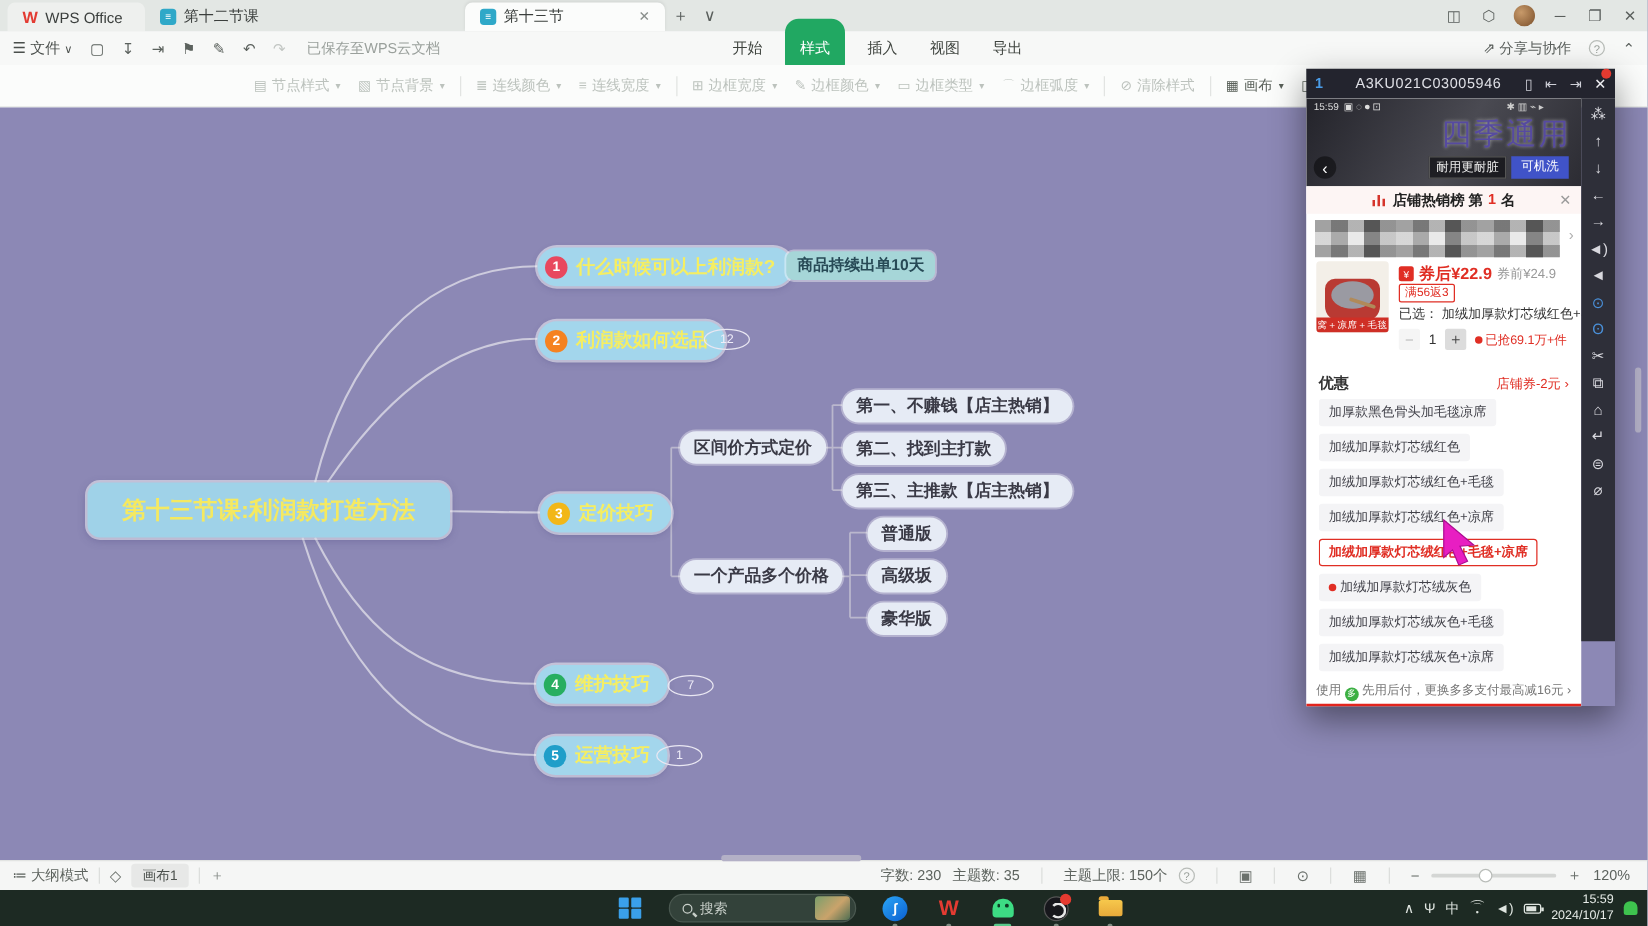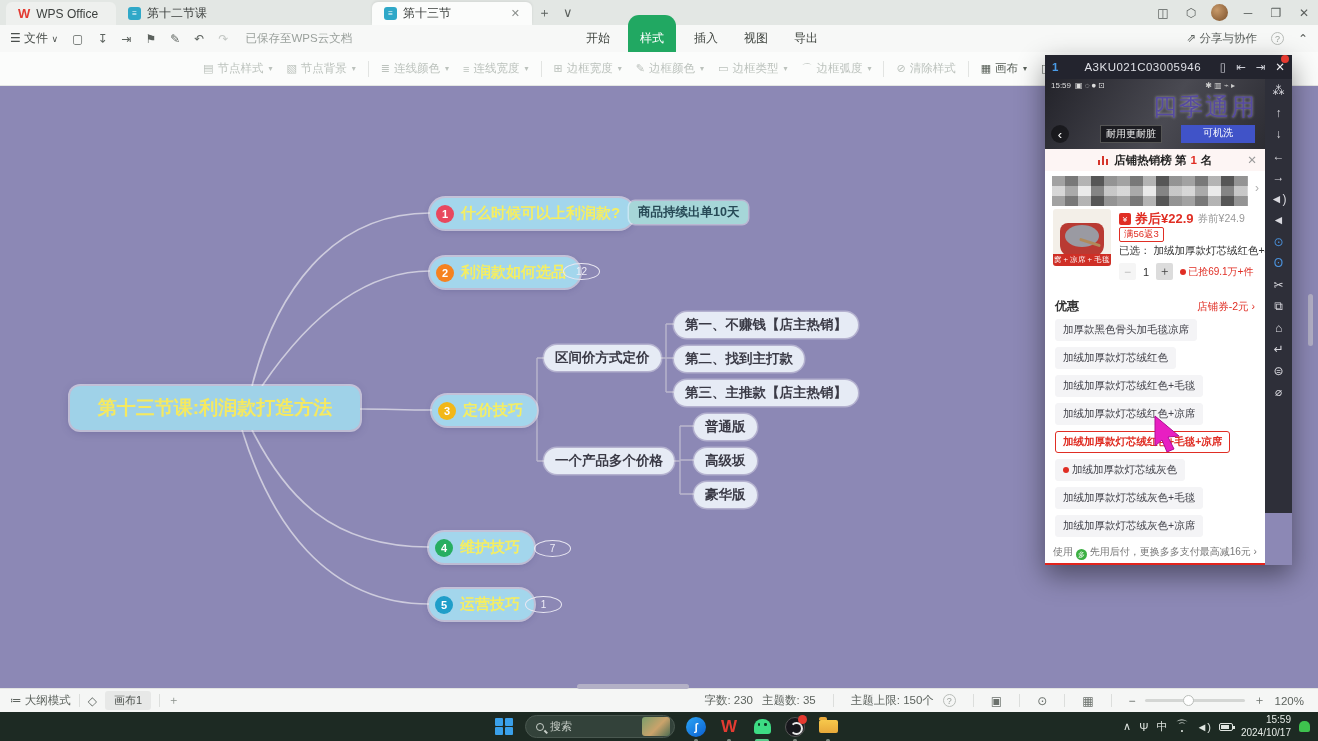--- a/index.html
+++ b/index.html
@@ -64,23 +64,23 @@
   .ph-close::after{content:"";position:absolute;right:-4px;top:-5px;width:8px;height:8px;border-radius:50%;background:#e53a30}
   .ph-body{position:relative;width:247px;height:486px}
   .ph-screen{position:absolute;left:0;top:0;width:220px;height:486px;background:#fff;overflow:hidden}
   .ph-side{position:absolute;left:220px;top:0;width:27px;height:434px;background:#2e2f39;display:flex;flex-direction:column;align-items:center;padding-top:6px;gap:9.5px}
   .ph-side .si{color:#d8d8de;font-size:12px;line-height:1;width:18px;text-align:center}
   .ph-side .si.accent{color:#4a90d9}
   .hero{position:absolute;left:0;top:0;width:220px;height:70px;background:linear-gradient(120deg,#23232a,#4a4a52 55%,#2c2c33)}
   .ph-status{position:absolute;left:6px;top:2px;color:#ddd;font-size:8px;display:flex;gap:4px;z-index:2}
   .ph-status-r{position:absolute;right:30px;top:2px;color:#ccc;font-size:8px;z-index:2}
   .hero-title{position:absolute;right:8px;top:12px;font-size:24px;font-weight:normal;color:#564aa0;text-shadow:0 0 3px rgba(255,255,255,.55);letter-spacing:2px}
-  .hero-tags{position:absolute;right:10px;top:46px;display:flex;gap:19px;font-size:10px}
+  .hero-tags{position:absolute;right:10px;top:46px;display:flex;gap:4px;font-size:10px}
   .hero-tag1{background:rgba(15,15,20,.72);color:#eee;padding:1px 5px;border:1px solid #555}
-  .hero-tag2{background:#4053c8;color:#fff;padding:1px 22px}
+  .hero-tag2{background:#4053c8;color:#fff;padding:1px 8px}
   .backbtn{position:absolute;left:6px;top:46px;width:18px;height:18px;border-radius:50%;background:rgba(0,0,0,.45);color:#fff;font-size:13px;display:flex;align-items:center;justify-content:center;z-index:2}
   .rankbar{position:absolute;left:0;top:70px;width:220px;height:22px;background:#fdf5f4;display:flex;align-items:center;justify-content:center;gap:4px;font-size:11.5px;color:#222;font-weight:bold}
   .rankbars{display:inline-flex;align-items:flex-end;gap:1.5px;margin-right:2px}
   .rankbars i{display:block;width:2.5px;background:#d5342b}
   .rank-close{position:absolute;right:8px;color:#9a9a9a;font-weight:normal}
   .mosaic{position:absolute;left:7px;top:97px;width:196px;height:30px;background:repeating-linear-gradient(0deg,rgba(0,0,0,.22) 0 10px,rgba(255,255,255,.16) 10px 20px),repeating-linear-gradient(90deg,#cfcfcf 0 13px,#9a9a9a 13px 26px,#e6e6e6 26px 39px,#6e6e6e 39px 52px,#bdbdbd 52px 65px)}
   .mos-arrow{position:absolute;right:6px;top:102px;color:#b0b0b0;font-size:12px}
   .thumb{position:absolute;left:8px;top:130px;width:58px;height:57px;background:#f3efe8;border-radius:3px;overflow:hidden}
   .bed{position:absolute;left:7px;top:14px;width:44px;height:34px;background:#b93a33;border-radius:8px 8px 12px 12px}
   .cushion{position:absolute;left:12px;top:16px;width:34px;height:22px;background:#9a9aa2;border-radius:50%}
@@ -114,21 +114,21 @@
   .sb-sep{width:1px;height:13px;background:#dcdedc;margin:0 8px}
   .canvastab{background:#e7e8e7;border-radius:3px;padding:2px 9px;font-size:11px;color:#4c514d}
   .sb-right{margin-left:auto;display:flex;align-items:center;gap:9px;padding-right:14px}
   .sb-ic{color:#6b716c;font-size:12px}
   .helpc{width:13px;height:13px;border:1px solid #b9bdb9;border-radius:50%;font-size:9px;color:#9aa09b;display:inline-flex;align-items:center;justify-content:center}
   .ztrack{width:100px;height:3px;background:#d4d6d4;border-radius:2px;position:relative}
   .zthumb{position:absolute;left:38px;top:-4px;width:11px;height:11px;border-radius:50%;background:#fff;border:1px solid #b9bdb9}
 
   
   .taskbar{position:absolute;left:0;top:712px;width:1318px;height:29px;background:#1d2a23;display:flex;align-items:center}
-  .tb-center{position:absolute;left:492px;display:flex;align-items:center;gap:9px}
+  .tb-center{position:absolute;left:492px;display:flex;align-items:center;gap:19px}
   .startbtn{display:grid;grid-template-columns:8px 8px;grid-gap:1.5px}
   .startbtn i{width:8px;height:8px;background:#3aa0ea;border-radius:1px}
   .searchpill{width:150px;height:23px;background:#33423a;border:1px solid #4a5850;border-radius:13px;display:flex;align-items:center;padding:0 4px 0 10px;color:#c8cfc9;font-size:11px;gap:6px}
   .mag{width:8px;height:8px;border:1.5px solid #c8cfc9;border-radius:50%;position:relative}
   .mag::after{content:"";position:absolute;left:7px;top:7px;width:4px;height:1.5px;background:#c8cfc9;transform:rotate(45deg)}
   .search-img{margin-left:auto;width:28px;height:19px;border-radius:3px;background:linear-gradient(135deg,#7a9e6b,#caa36b 55%,#4e6e52)}
   .tapp{position:relative;width:24px;height:24px;display:flex;align-items:center;justify-content:center}
   .tapp .rundot{position:absolute;bottom:-3px;left:50%;transform:translateX(-50%);width:4px;height:2.5px;border-radius:2px;background:#7d8a80}
   .tapp .activebar{position:absolute;bottom:-3px;left:50%;transform:translateX(-50%);width:14px;height:3px;border-radius:2px;background:#59c98a}
   .app-blue{width:20px;height:20px;border-radius:50%;background:linear-gradient(140deg,#2ba6f7,#0b5fd0);color:#fff;font-size:11px;display:flex;align-items:center;justify-content:center;font-weight:bold}

